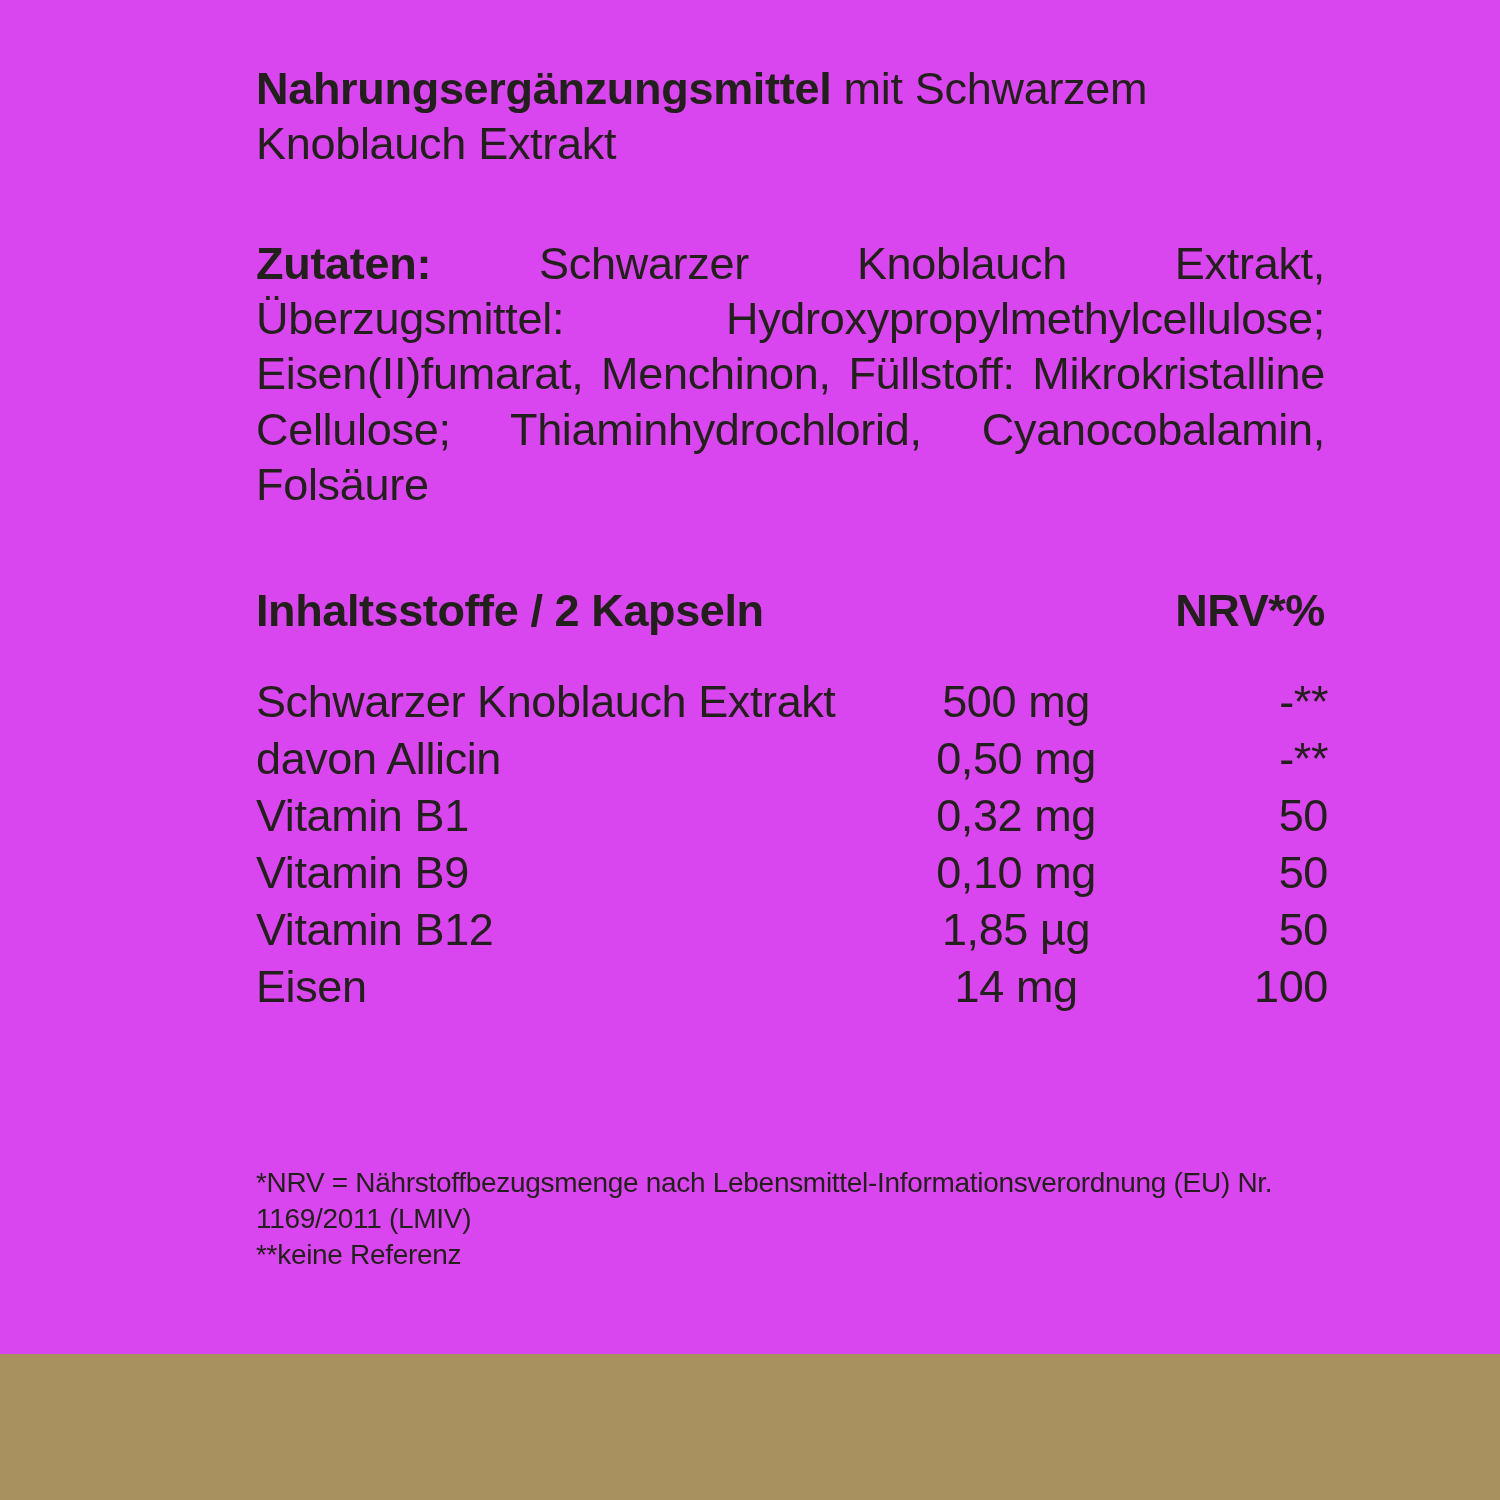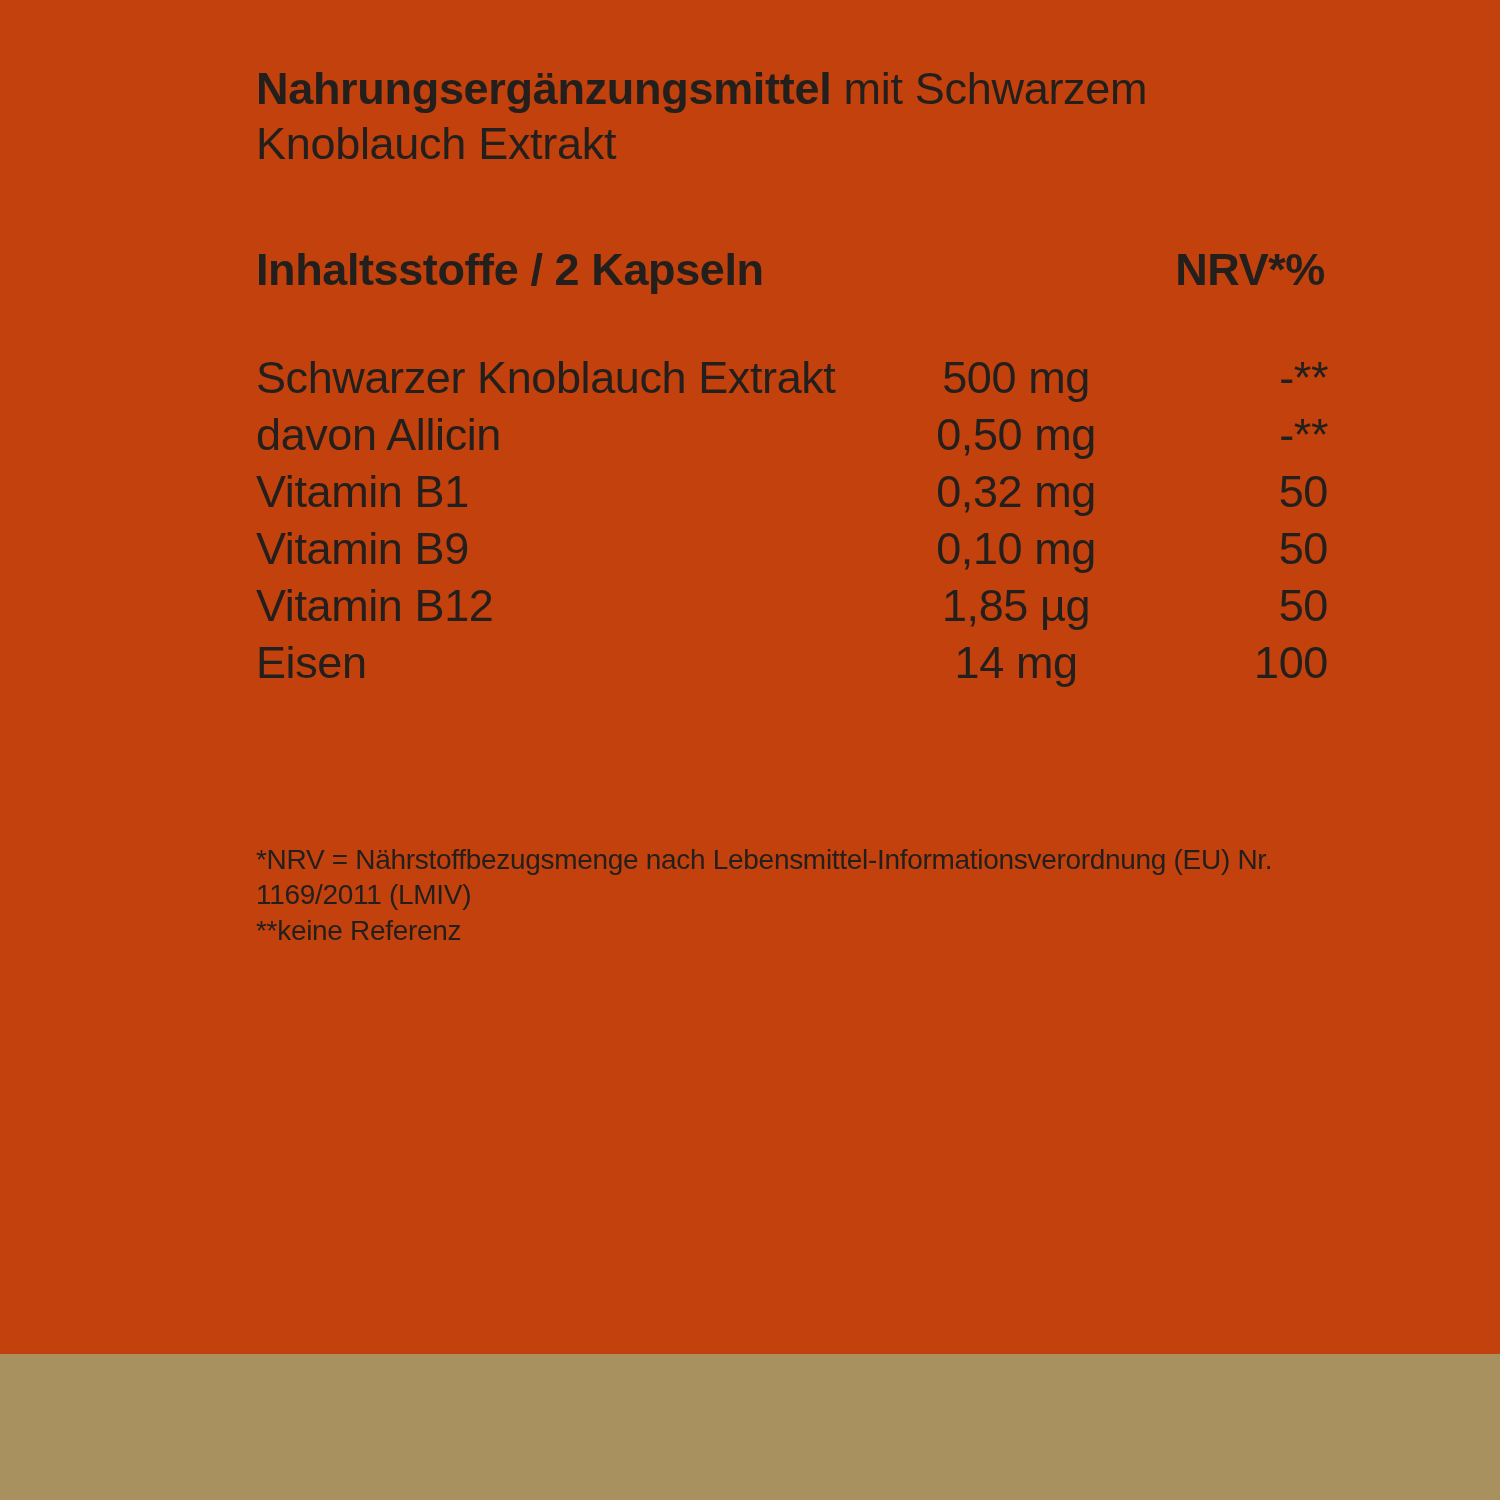--- a/index.html
+++ b/index.html
@@ -14,21 +14,21 @@
     color: #231f1c;
     overflow: hidden;
     position: relative;
   }
   .label-panel {
     position: absolute;
     left: 0;
     top: 0;
     width: 1500px;
     height: 1354px;
-    background: #c2410c;
+    background: #d946ef;
     box-sizing: border-box;
     padding: 40px 175px 0 256px;
   }
   .bottom-band {
     position: absolute;
     left: 0;
     top: 1354px;
     width: 1500px;
     height: 146px;
     background: #a8905f;
@@ -59,21 +59,21 @@
     align-items: baseline;
     justify-content: space-between;
     margin-top: 72px;
     max-width: 1072px;
     font-weight: 700;
     font-size: 45px;
     letter-spacing: -0.4px;
     gap: 13px;
   }
   .nutri-table {
-    margin-top: 53px;
+    margin-top: 36px;
     max-width: 1072px;
     width: 1072px;
     border-collapse: collapse;
     font-size: 45px;
     letter-spacing: -0.4px;
   }
   .nutri-table td {
     padding: 0;
     line-height: 1.27;
     white-space: nowrap;
@@ -92,20 +92,23 @@
 </style>
 </head>
 <body>
 
 <div class="label-panel">
 
   <p class="intro">
     <span class="strong">Nahrungsergänzungsmittel</span><span> mit Schwarzem Knoblauch Extrakt</span>
   </p>
 
+  <p class="ingredients">
+    <span class="strong">Zutaten:</span><span> Schwarzer Knoblauch Extrakt, Überzugsmittel: Hydroxypropylmethylcellulose; Eisen(II)fumarat, Menchinon, Füllstoff: Mikrokristalline Cellulose; Thiaminhydrochlorid, Cyanocobalamin, Folsäure</span>
+  </p>
 
   <div class="table-head">
     <span>Inhaltsstoffe / 2 Kapseln</span>
     <span>NRV*%</span>
   </div>
 
   <table class="nutri-table">
     <tbody>
       <tr>
         <td class="col-name">Schwarzer Knoblauch Extrakt</td>

